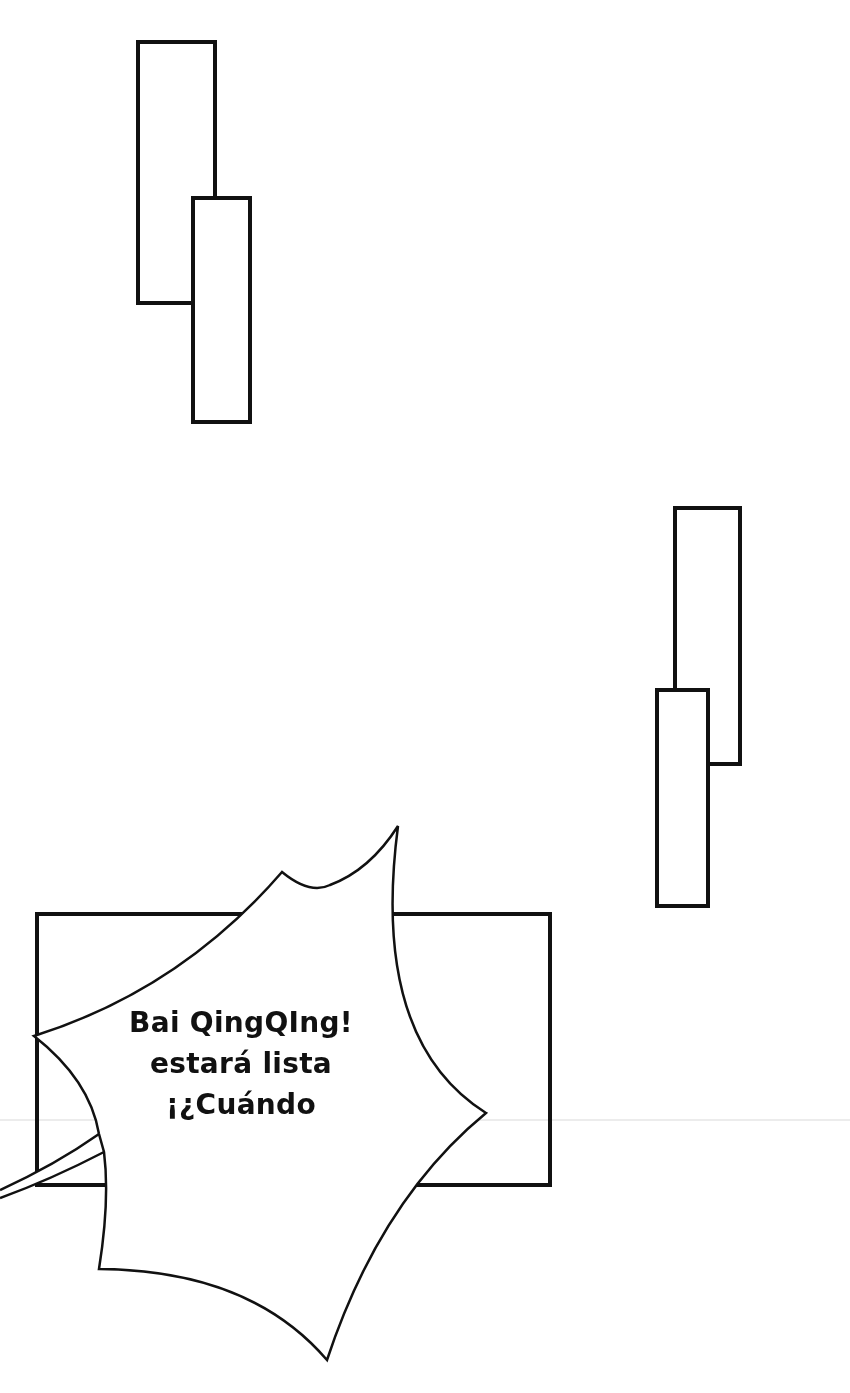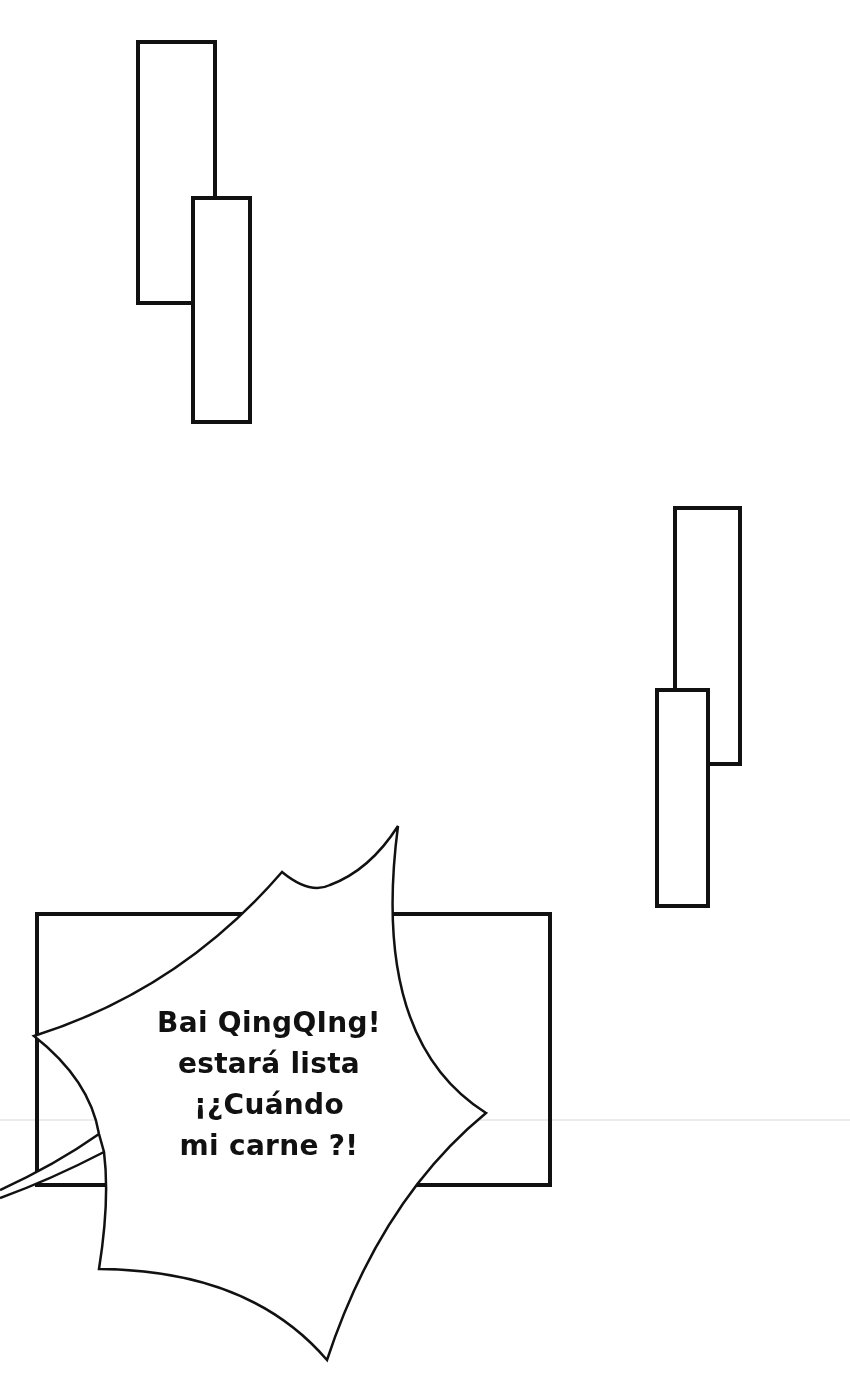--- a/index.html
+++ b/index.html
@@ -6,21 +6,21 @@
     .page {
       position: relative;
       width: 850px;
       height: 1393px;
       background: #ffffff;
       overflow: hidden;
     }
     .page svg { position: absolute; left: 0; top: 0; }
     .speech {
       position: absolute;
-      left: 124px;
+      left: 96px;
       top: 1002px;
       width: 290px;
       text-align: center;
       font-family: "DejaVu Sans", sans-serif;
       font-weight: bold;
       font-size: 28px;
       line-height: 41px;
       color: #111111;
       letter-spacing: 0.3px;
     }
@@ -55,15 +55,14 @@
          Q 250 1270 99 1269
          Q 110 1200 104 1152
          L 99 1134
          Q 90 1080 34 1036 Z" fill="#ffffff" stroke="#111" stroke-width="2.5" stroke-linejoin="miter"></path>
   </svg>
 
   <div class="speech">
     <span>Bai QingQIng!</span>
     <span>estará lista</span>
     <span>¡¿Cuándo</span>
-    <span>mi carne ?!</span>
   </div>
 </div>
 
 </body></html>

